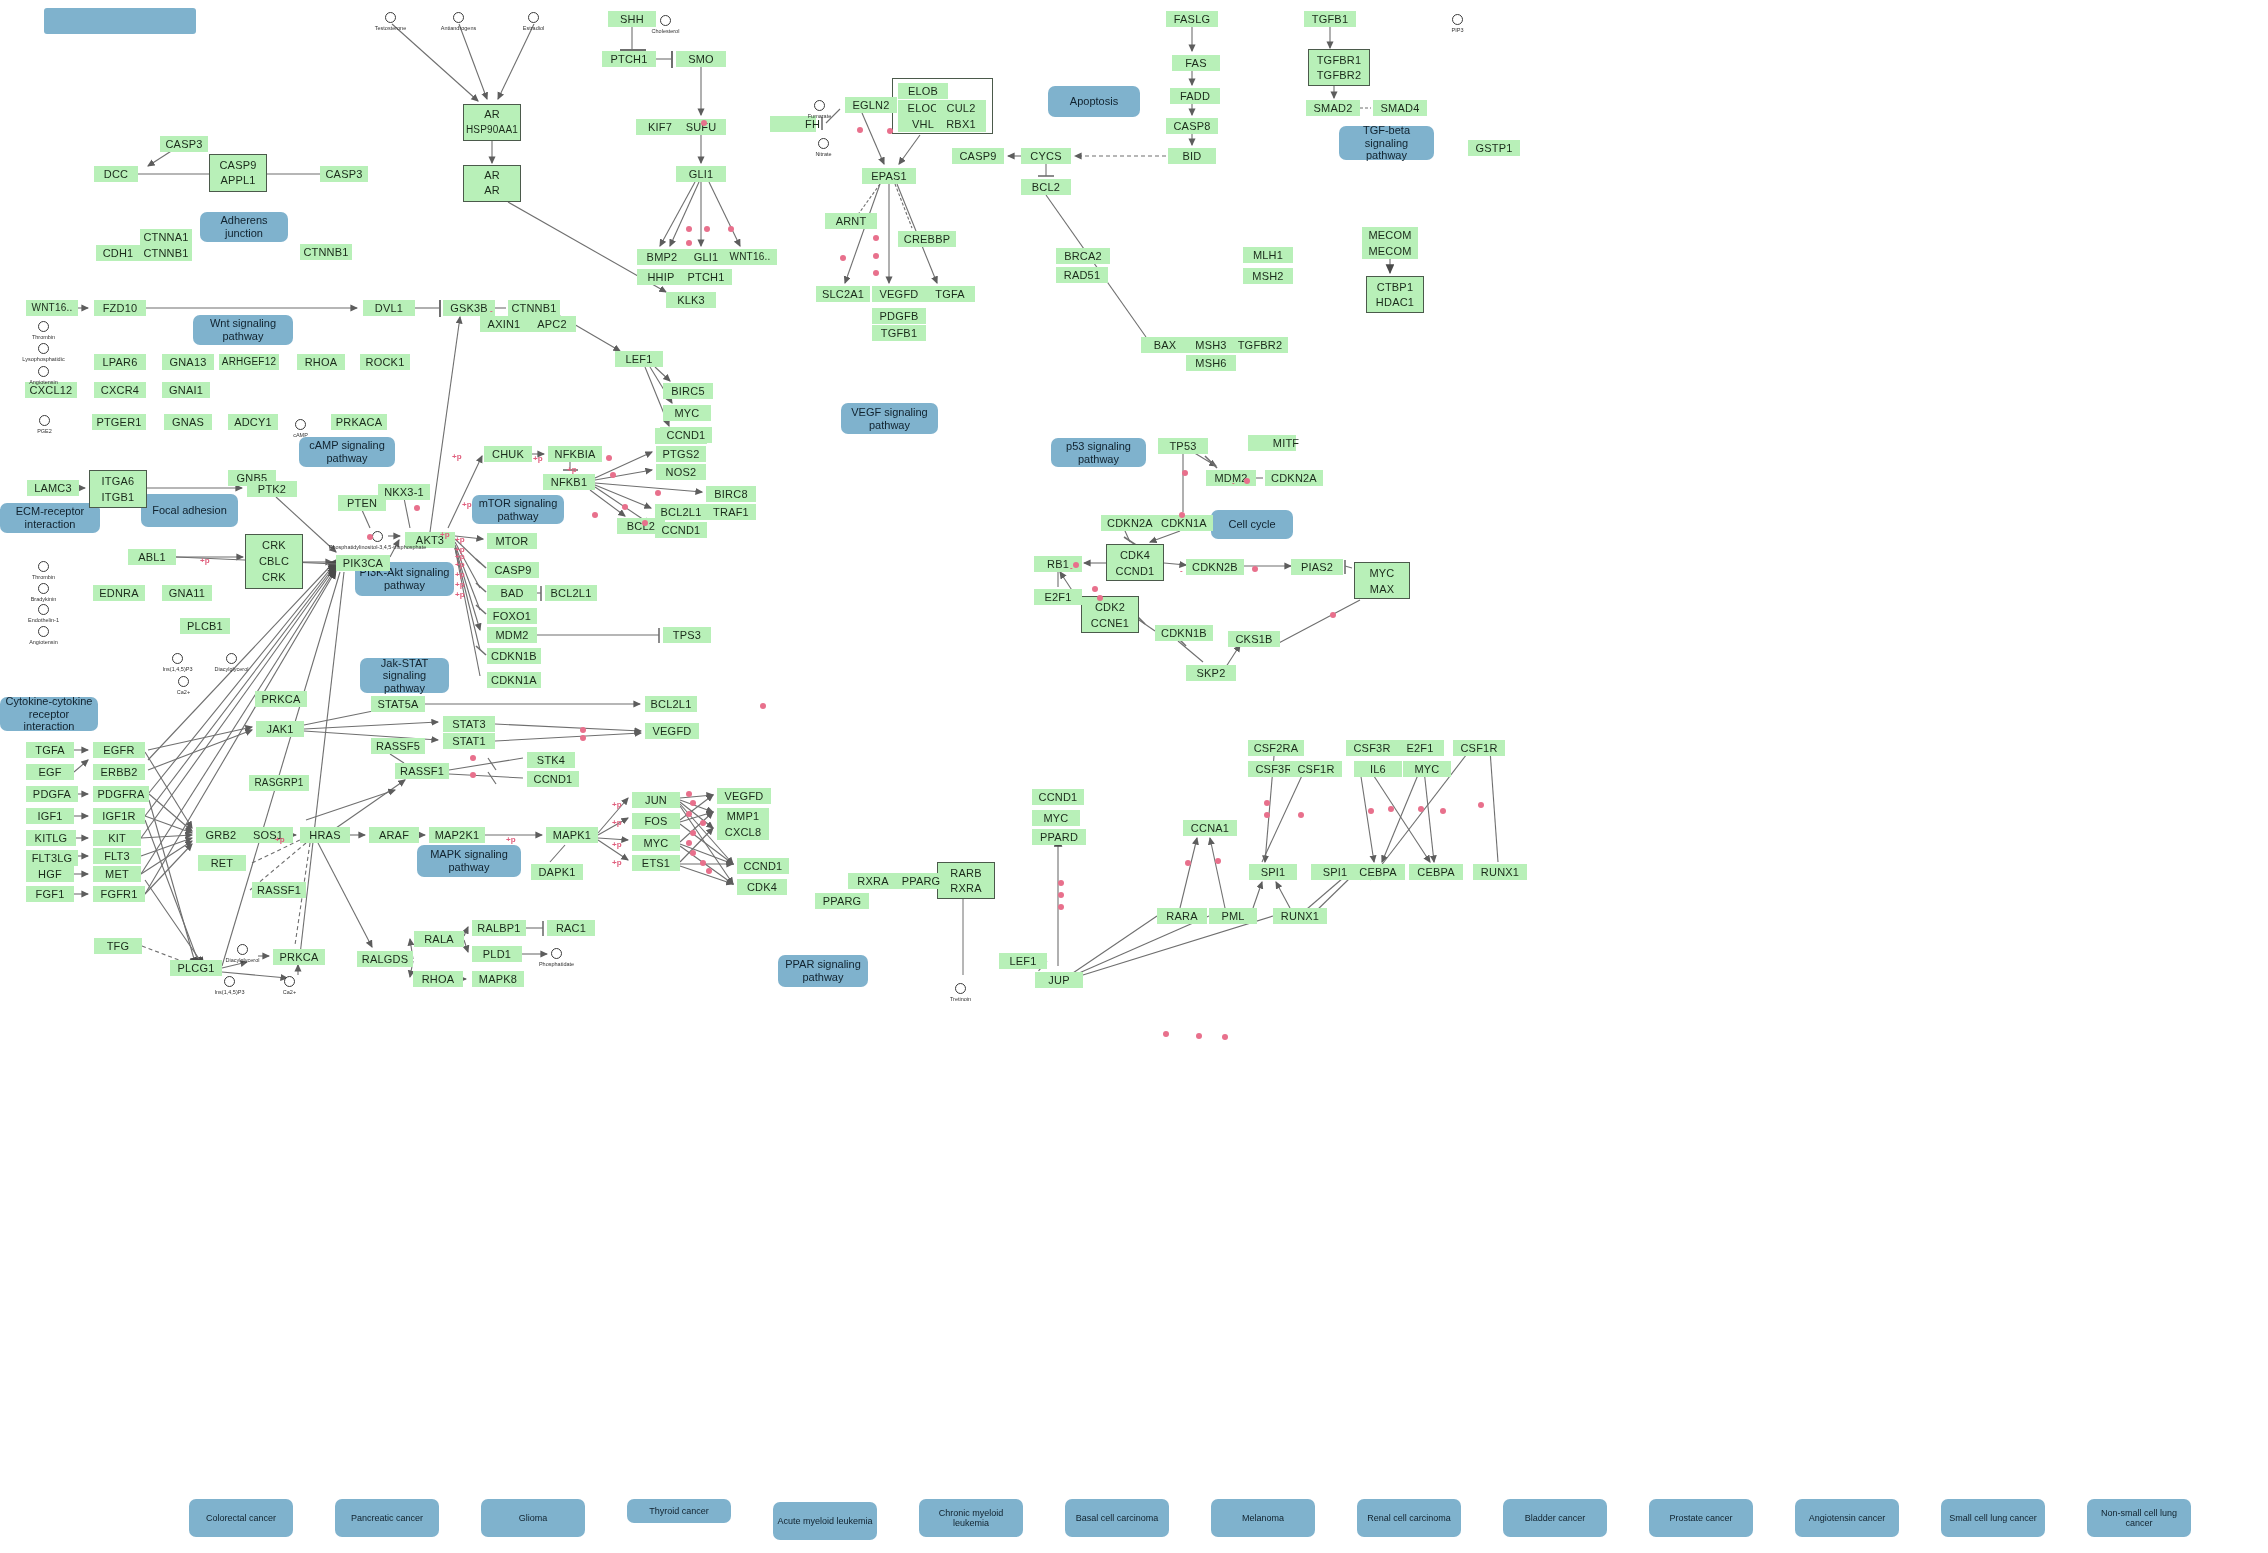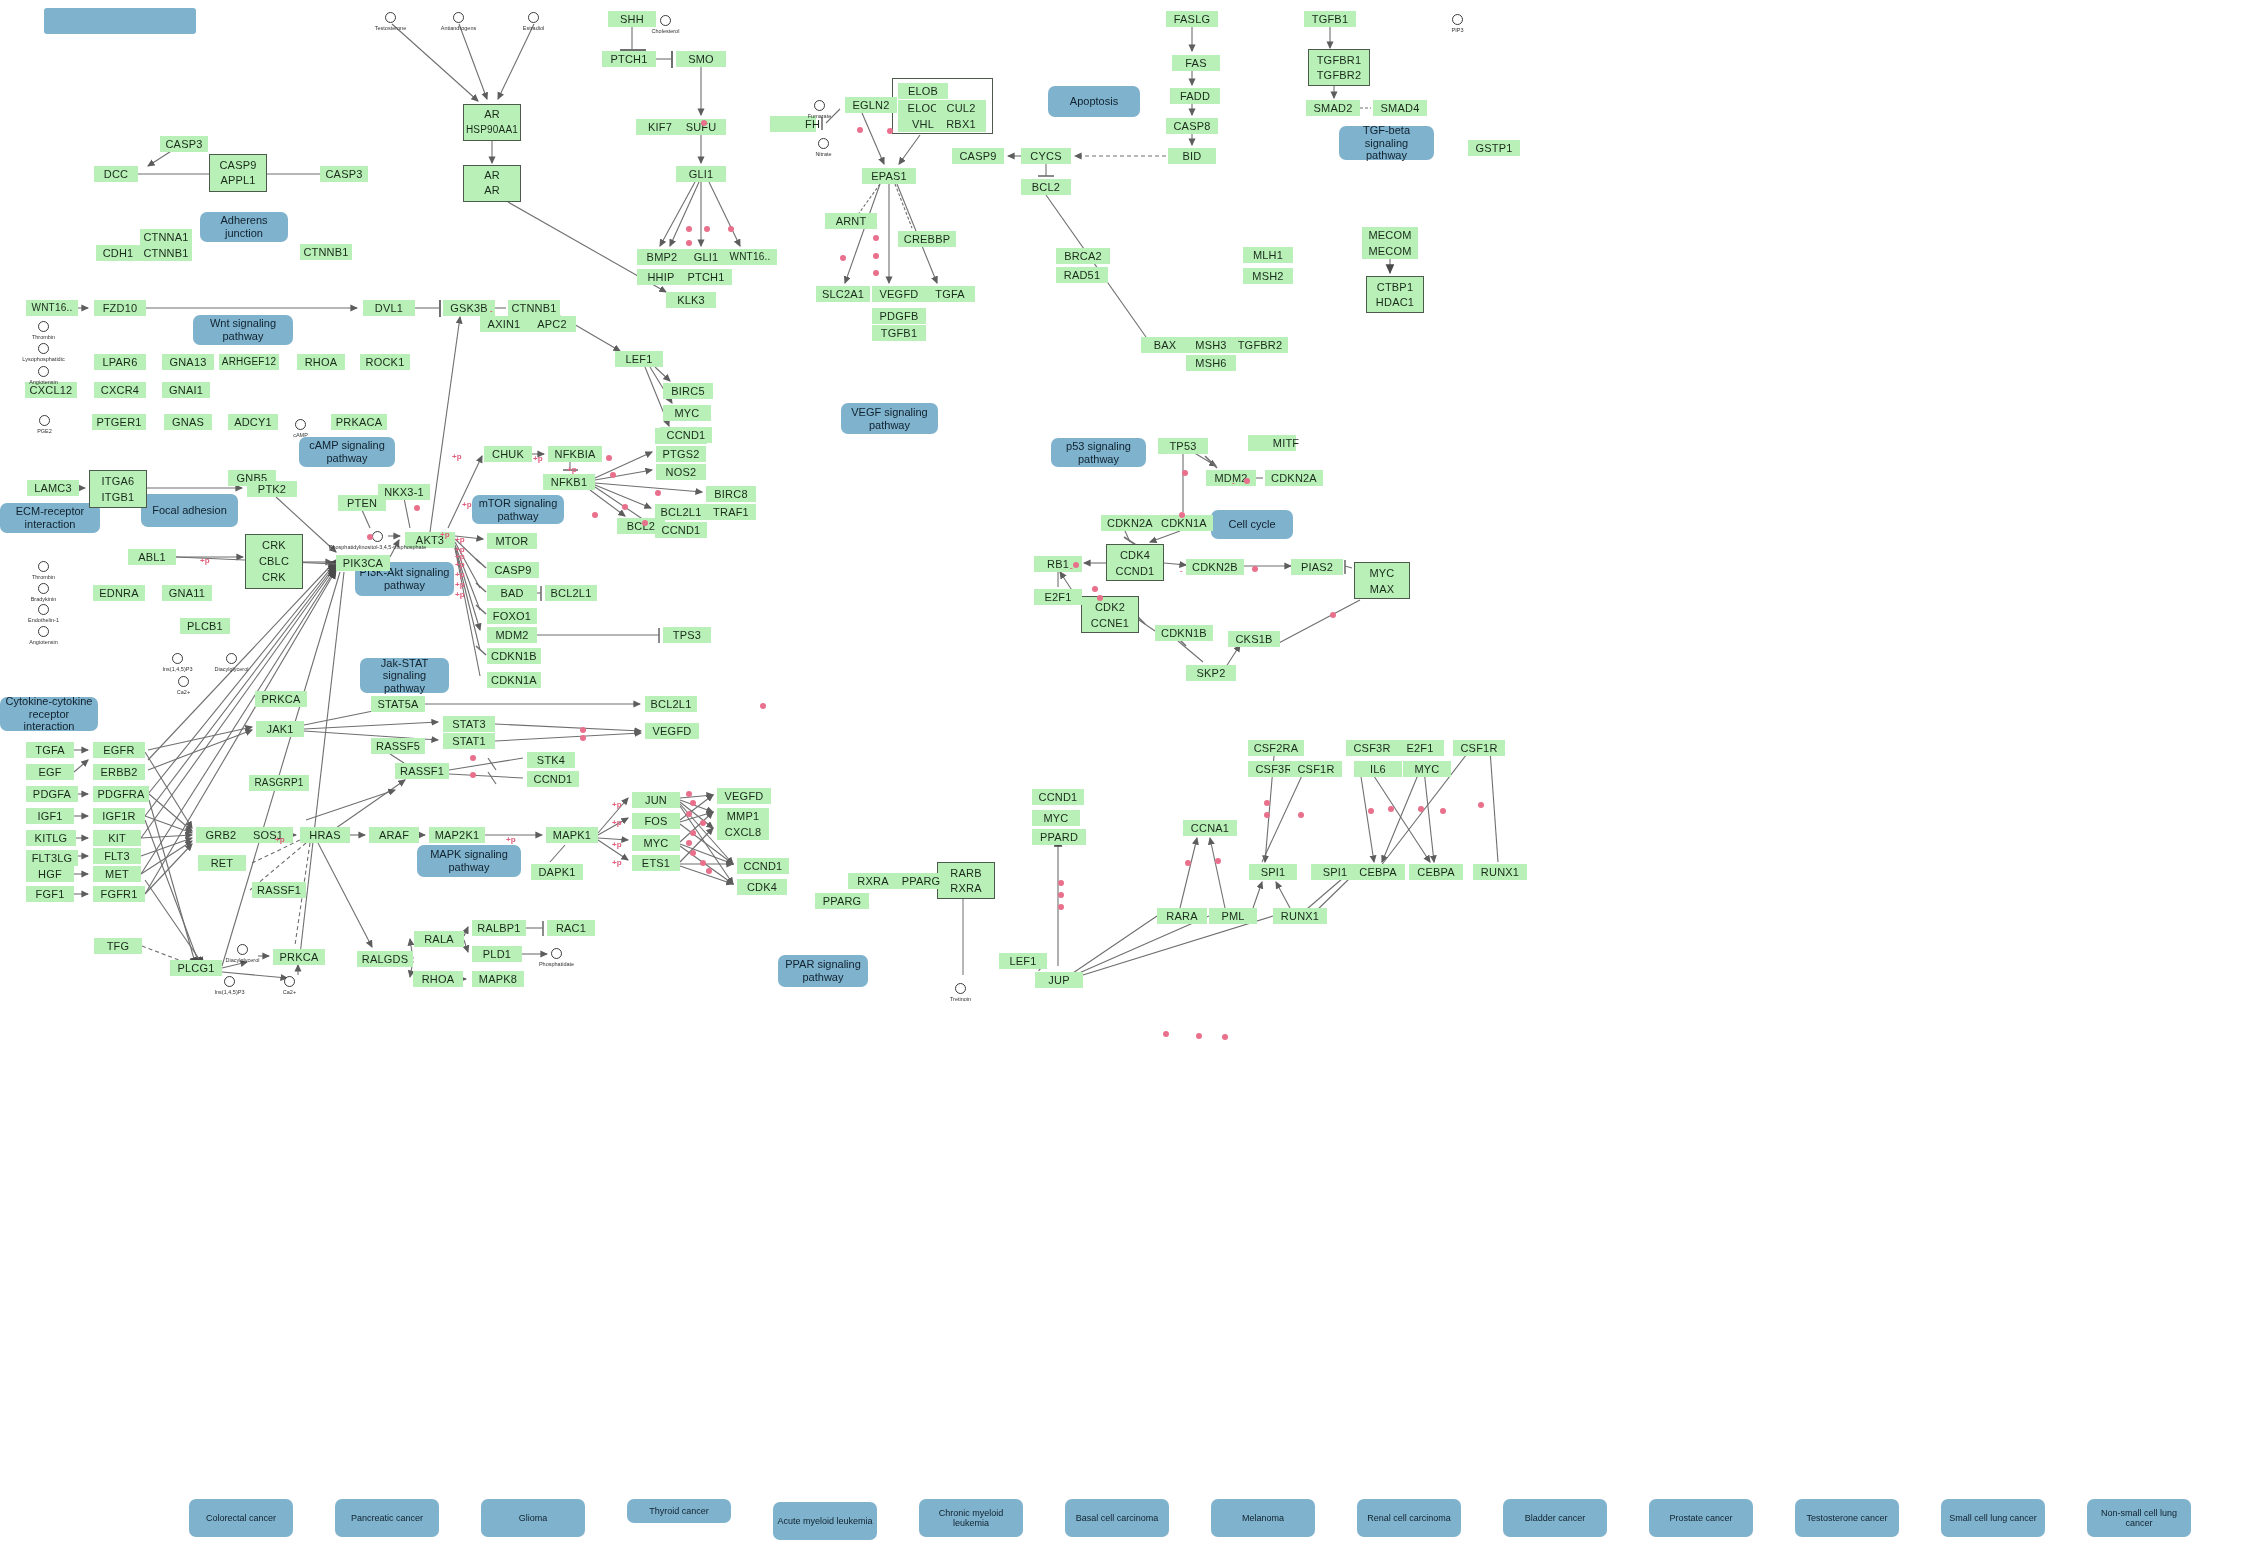--- a/index.html
+++ b/index.html
@@ -750,18 +750,18 @@
       <div class="map" style="left: 335px; top: 1499px; width: 104px; height: 38px; font-size: 9px;">Pancreatic cancer</div>
       <div class="map" style="left: 481px; top: 1499px; width: 104px; height: 38px; font-size: 9px;">Glioma</div>
       <div class="map" style="left: 627px; top: 1499px; width: 104px; height: 24px; font-size: 9px;">Thyroid cancer</div>
       <div class="map" style="left: 773px; top: 1502px; width: 104px; height: 38px; font-size: 9px;">Acute myeloid leukemia</div>
       <div class="map" style="left: 919px; top: 1499px; width: 104px; height: 38px; font-size: 9px;">Chronic myeloid leukemia</div>
       <div class="map" style="left: 1065px; top: 1499px; width: 104px; height: 38px; font-size: 9px;">Basal cell carcinoma</div>
       <div class="map" style="left: 1211px; top: 1499px; width: 104px; height: 38px; font-size: 9px;">Melanoma</div>
       <div class="map" style="left: 1357px; top: 1499px; width: 104px; height: 38px; font-size: 9px;">Renal cell carcinoma</div>
       <div class="map" style="left: 1503px; top: 1499px; width: 104px; height: 38px; font-size: 9px;">Bladder cancer</div>
       <div class="map" style="left: 1649px; top: 1499px; width: 104px; height: 38px; font-size: 9px;">Prostate cancer</div>
-      <div class="map" style="left: 1795px; top: 1499px; width: 104px; height: 38px; font-size: 9px;">Testosterone cancer</div>
+      <div class="map" style="left: 1795px; top: 1499px; width: 104px; height: 38px; font-size: 9px;">Angiotensin cancer</div>
       <div class="map" style="left: 1941px; top: 1499px; width: 104px; height: 38px; font-size: 9px;">Small cell lung cancer</div>
       <div class="map" style="left: 2087px; top: 1499px; width: 104px; height: 38px; font-size: 9px;">Non-small cell lung cancer</div>
     </div>
 
 </div>
 
 </body></html>

